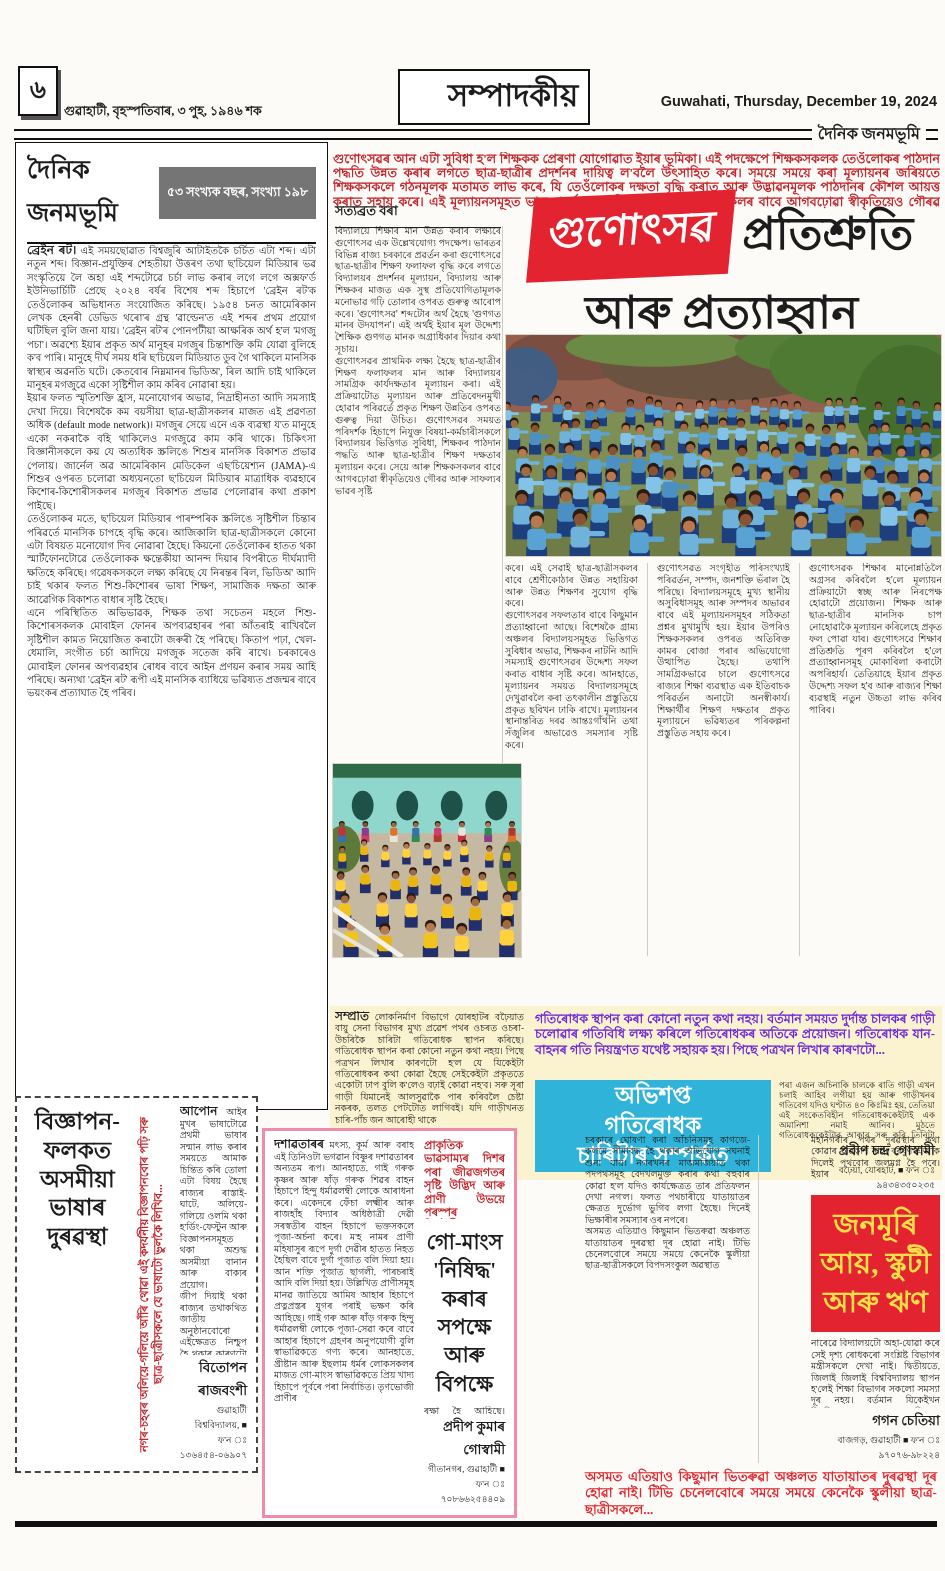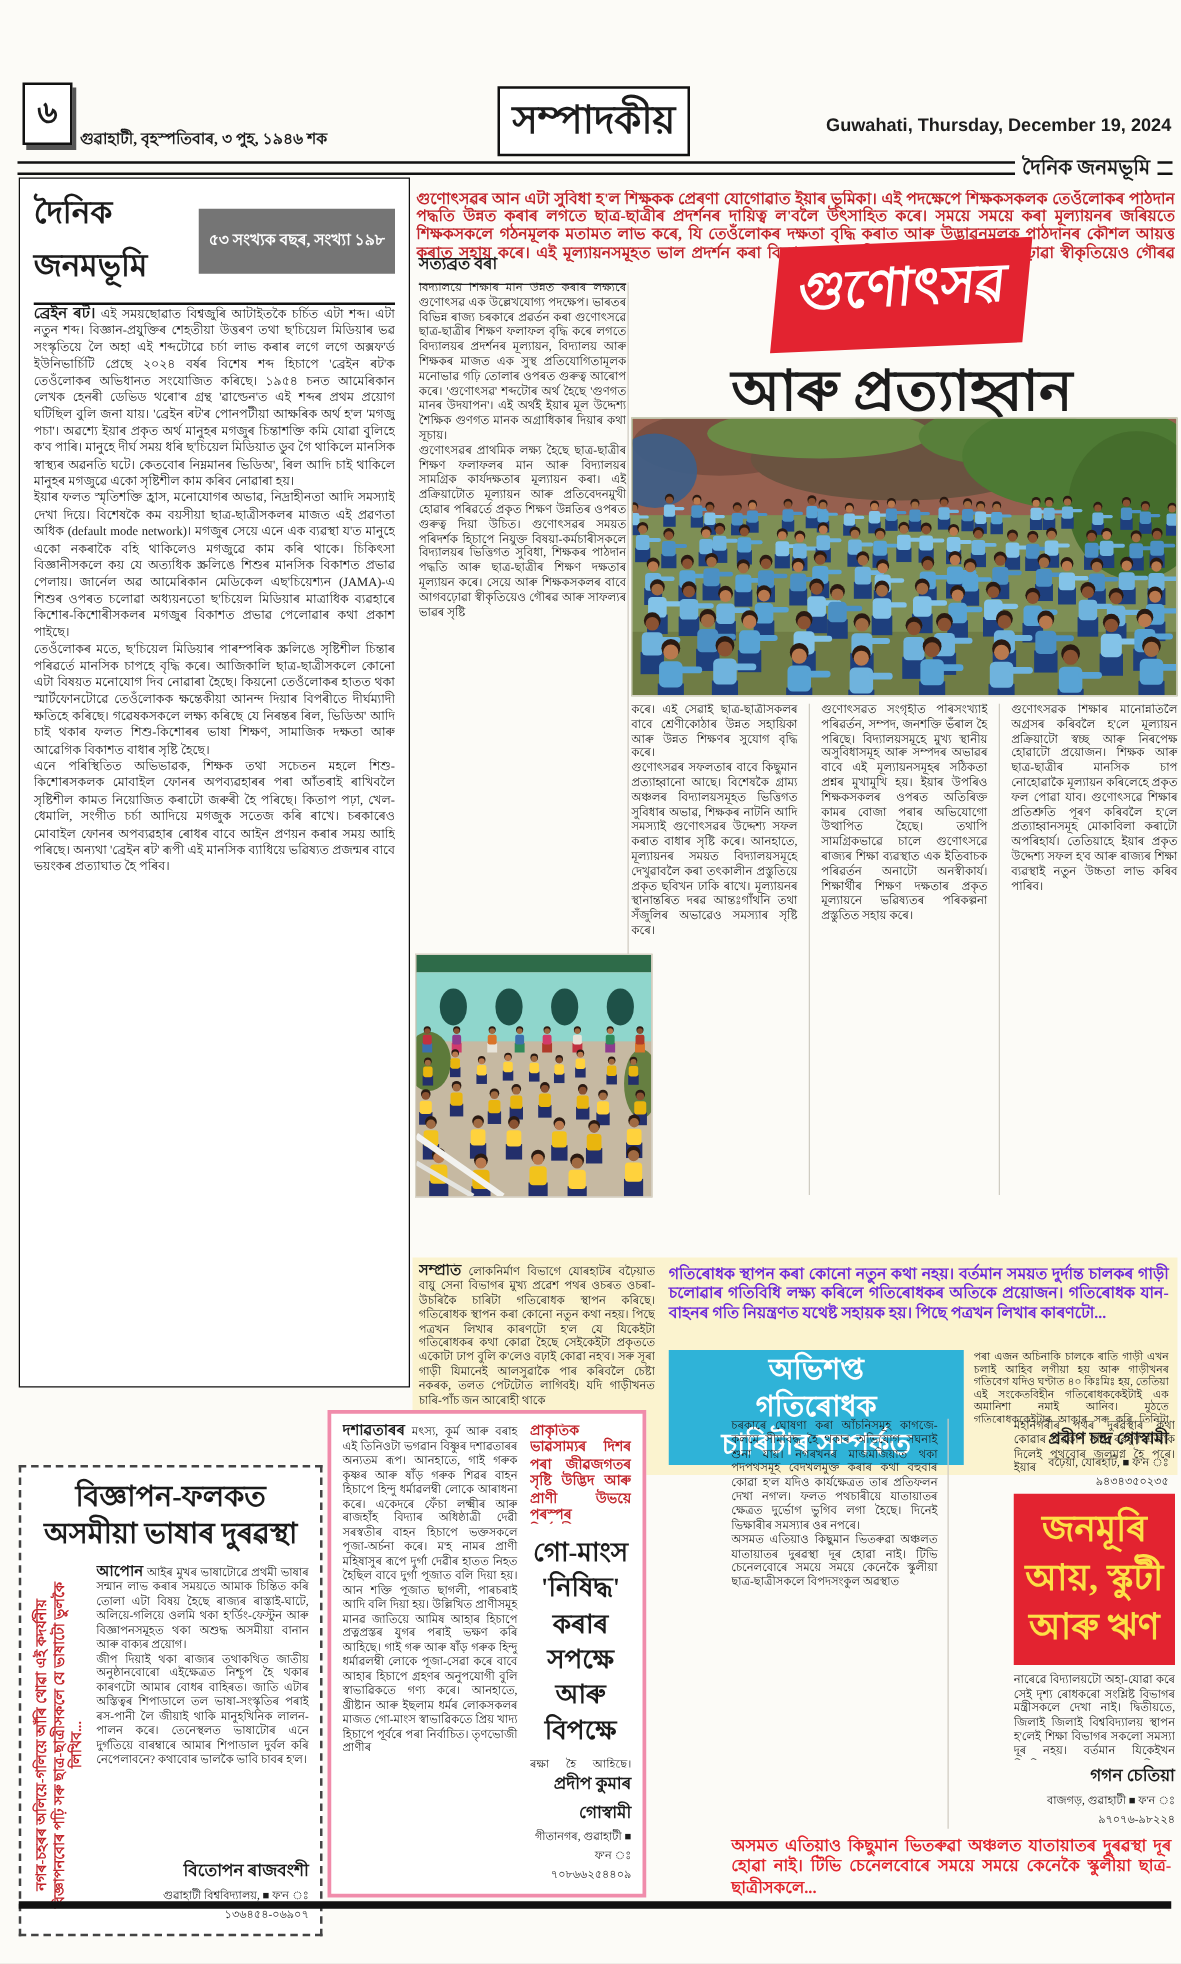--- a/index.html
+++ b/index.html
@@ -5,21 +5,21 @@
   html,body{margin:0;padding:0;background:#dcdad4;}
   .page{position:relative;width:945px;height:1571px;margin:0 auto;background:#fcfbf7;
         font-family:"Liberation Serif","DejaVu Sans",serif;color:#1c1c1c;overflow:hidden;}
   .jtxt{text-align:justify;overflow:hidden;white-space:pre-line;}
   
   .pagenum-box{position:absolute;left:18px;top:66px;width:36px;height:46px;border:2px solid #111;
         background:#fff;box-shadow:3px 4px 0 #555;display:flex;align-items:center;justify-content:center;
         font-size:25px;font-weight:bold;}
   .dateline-as{position:absolute;left:64px;top:102px;font-size:12.5px;font-weight:bold;}
   .section-box{position:absolute;left:398px;top:69px;width:150px;height:52px;border:2px solid #111;background:#fff;
-        display:flex;align-items:center;justify-content:center;font-size:31px;font-weight:bold;}
+        display:flex;align-items:center;justify-content:center;font-size:31px;font-weight:bold;padding-left:38px;}
   .dateline-en{position:absolute;right:8px;top:93px;font-size:14.5px;font-weight:bold;
         font-family:"Liberation Sans","DejaVu Sans",sans-serif;}
   .rule-row{position:absolute;left:14px;top:121px;width:924px;display:flex;align-items:center;gap:6px;}
   .drule{height:7px;border-top:2.5px solid #111;border-bottom:2.5px solid #111;flex:1;}
   .drule-short{height:7px;border-top:2.5px solid #111;border-bottom:2.5px solid #111;width:12px;}
   .paper-name{font-size:16px;font-weight:bold;white-space:nowrap;}
   
   .ed-box{position:absolute;left:15px;top:142px;width:313px;height:968px;border:1.5px solid #111;
         background:#fff;box-sizing:border-box;padding:7px 11px;}
   .ed-head{display:flex;justify-content:space-between;align-items:center;border-bottom:2px solid #111;padding-bottom:6px;}
@@ -55,22 +55,22 @@
   .y-intro{color:#6d28d9;font-weight:bold;font-size:12.6px;line-height:15.4px;text-align:justify;
         overflow:hidden;height:64px;padding:6px 3px 0 3px;}
   .y-row{display:flex;gap:8px;padding:4px 3px 0 3px;}
   .cyanbox{width:236px;height:92px;background:#2fb3d8;color:#fff;display:flex;align-items:center;
         justify-content:center;text-align:center;font-weight:bold;font-size:23px;line-height:1.3;white-space:pre-line;}
   .y-bodywrap{flex:1;display:flex;flex-direction:column;}
   .y-body{font-size:8.6px;line-height:10.1px;text-align:justify;overflow:hidden;height:58px;}
   .sig-name{font-weight:bold;font-size:13.5px;text-align:right;margin-top:2px;}
   .sig-meta{font-size:9px;text-align:right;}
   
-  .adbox{position:absolute;left:15px;top:1172px;width:243px;height:377px;border:2px dashed #444;
-        background:#fff;box-sizing:border-box;padding:8px 9px;display:flex;flex-direction:column;}
+  .adbox{position:absolute;left:15px;top:1096px;width:243px;height:377px;border:2px dashed #444;
+        background:#fff;box-sizing:border-box;padding:8px 9px;display:flex;flex-direction:row;}
   .ad-headline{text-align:center;font-size:23px;line-height:1.25;font-weight:bold;white-space:pre-line;margin:2px 0 10px;}
   .ad-flex{display:flex;gap:7px;flex:1;min-height:0;}
   .ad-vquote{width:44px;display:flex;align-items:center;justify-content:center;}
   .ad-vquote>div{writing-mode:vertical-rl;transform:rotate(180deg);color:#c2252b;font-weight:bold;
         font-size:11.5px;line-height:14px;height:100%;text-align:center;}
   .ad-right{flex:1;display:flex;flex-direction:column;min-width:0;}
   .ad-body{flex:1;font-size:9.2px;line-height:11.5px;text-align:justify;overflow:hidden;white-space:pre-line;}
   .pinkbox{position:absolute;left:262px;top:1128px;width:255px;height:390px;border:3px solid #f08cab;
         background:#fff;box-sizing:border-box;padding:8px 9px;display:flex;gap:10px;}
   .pk-col1{width:140px;font-size:9.2px;line-height:11.5px;text-align:justify;overflow:hidden;}
@@ -119,20 +119,21 @@
 ইয়াৰ ফলত স্মৃতিশক্তি হ্ৰাস, মনোযোগৰ অভাৱ, নিদ্ৰাহীনতা আদি সমস্যাই দেখা দিয়ে। বিশেষকৈ কম বয়সীয়া ছাত্ৰ-ছাত্ৰীসকলৰ মাজত এই প্ৰৱণতা অধিক (default mode network)। মগজুৰ সেয়ে এনে এক ব্যৱস্থা য'ত মানুহে একো নকৰাকৈ বহি থাকিলেও মগজুৱে কাম কৰি থাকে। চিকিৎসা বিজ্ঞানীসকলে কয় যে অত্যধিক স্ক্ৰলিঙে শিশুৰ মানসিক বিকাশত প্ৰভাৱ পেলায়। জাৰ্নেল অৱ আমেৰিকান মেডিকেল এছ'চিয়েশ্যন (JAMA)-এ শিশুৰ ওপৰত চলোৱা অধ্যয়নতো ছ'চিয়েল মিডিয়াৰ মাত্ৰাধিক ব্যৱহাৰে কিশোৰ-কিশোৰীসকলৰ মগজুৰ বিকাশত প্ৰভাৱ পেলোৱাৰ কথা প্ৰকাশ পাইছে।
 তেওঁলোকৰ মতে, ছ'চিয়েল মিডিয়াৰ পাৰম্পৰিক স্ক্ৰলিঙে সৃষ্টিশীল চিন্তাৰ পৰিৱৰ্তে মানসিক চাপহে বৃদ্ধি কৰে। আজিকালি ছাত্ৰ-ছাত্ৰীসকলে কোনো এটা বিষয়ত মনোযোগ দিব নোৱাৰা হৈছে। কিয়নো তেওঁলোকৰ হাতত থকা স্মাৰ্টফোনটোৱে তেওঁলোকক ক্ষন্তেকীয়া আনন্দ দিয়াৰ বিপৰীতে দীৰ্ঘম্যাদী ক্ষতিহে কৰিছে। গৱেষকসকলে লক্ষ্য কৰিছে যে নিৰন্তৰ ৰিল, ভিডিঅ' আদি চাই থকাৰ ফলত শিশু-কিশোৰৰ ভাষা শিক্ষণ, সামাজিক দক্ষতা আৰু আৱেগিক বিকাশত বাধাৰ সৃষ্টি হৈছে।
 এনে পৰিস্থিতিত অভিভাৱক, শিক্ষক তথা সচেতন মহলে শিশু-কিশোৰসকলক মোবাইল ফোনৰ অপব্যৱহাৰৰ পৰা আঁতৰাই ৰাখিবলৈ সৃষ্টিশীল কামত নিয়োজিত কৰাটো জৰুৰী হৈ পৰিছে। কিতাপ পঢ়া, খেল-ধেমালি, সংগীত চৰ্চা আদিয়ে মগজুক সতেজ কৰি ৰাখে। চৰকাৰেও মোবাইল ফোনৰ অপব্যৱহাৰ ৰোধৰ বাবে আইন প্ৰণয়ন কৰাৰ সময় আহি পৰিছে। অন্যথা 'ব্ৰেইন ৰট' ৰূপী এই মানসিক ব্যাধিয়ে ভৱিষ্যত প্ৰজন্মৰ বাবে ভয়ংকৰ প্ৰত্যাঘাত হৈ পৰিব।</span></div>
   </aside>
 
   <p class="standfirst">গুণোৎসৱৰ আন এটা সুবিধা হ'ল শিক্ষকক প্ৰেৰণা যোগোৱাত ইয়াৰ ভূমিকা। এই পদক্ষেপে শিক্ষকসকলক তেওঁলোকৰ পাঠদান পদ্ধতি উন্নত কৰাৰ লগতে ছাত্ৰ-ছাত্ৰীৰ প্ৰদৰ্শনৰ দায়িত্ব ল'বলৈ উৎসাহিত কৰে। সময়ে সময়ে কৰা মূল্যায়নৰ জৰিয়তে শিক্ষকসকলে গঠনমূলক মতামত লাভ কৰে, যি তেওঁলোকৰ দক্ষতা বৃদ্ধি কৰাত আৰু উদ্ভাৱনমূলক পাঠদানৰ কৌশল আয়ত্ত কৰাত সহায় কৰে। এই মূল্যায়নসমূহত ভাল প্ৰদৰ্শন কৰা বিদ্যালয় আৰু শিক্ষকসকলৰ বাবে আগবঢ়োৱা স্বীকৃতিয়েও গৌৰৱ আৰু...</p>
   <div class="byline">সত্যব্ৰত বৰা</div>
   <div class="hl">
     <div class="hl-line1">
       <span class="hl-badge">গুণোৎসৱ</span>
+      <span class="hl-rest">প্ৰতিশ্ৰুতি</span>
     </div>
     <div class="hl-line2">আৰু প্ৰত্যাহ্বান</div>
   </div>
 
   <div class="photo photo1">
       <svg viewBox="0 0 437 223" preserveAspectRatio="none" style="width: 100%; height: 100%; display: block;">
         <rect x="0" y="0" width="437" height="78" fill="#96604f"></rect>
         <rect x="0" y="78" width="437" height="145" fill="#7e8f55"></rect>
         <rect x="0" y="172" width="437" height="51" fill="#6f7c45"></rect>
         <ellipse cx="70" cy="20" rx="70" ry="26" fill="#7a4f41" opacity="1"></ellipse>

